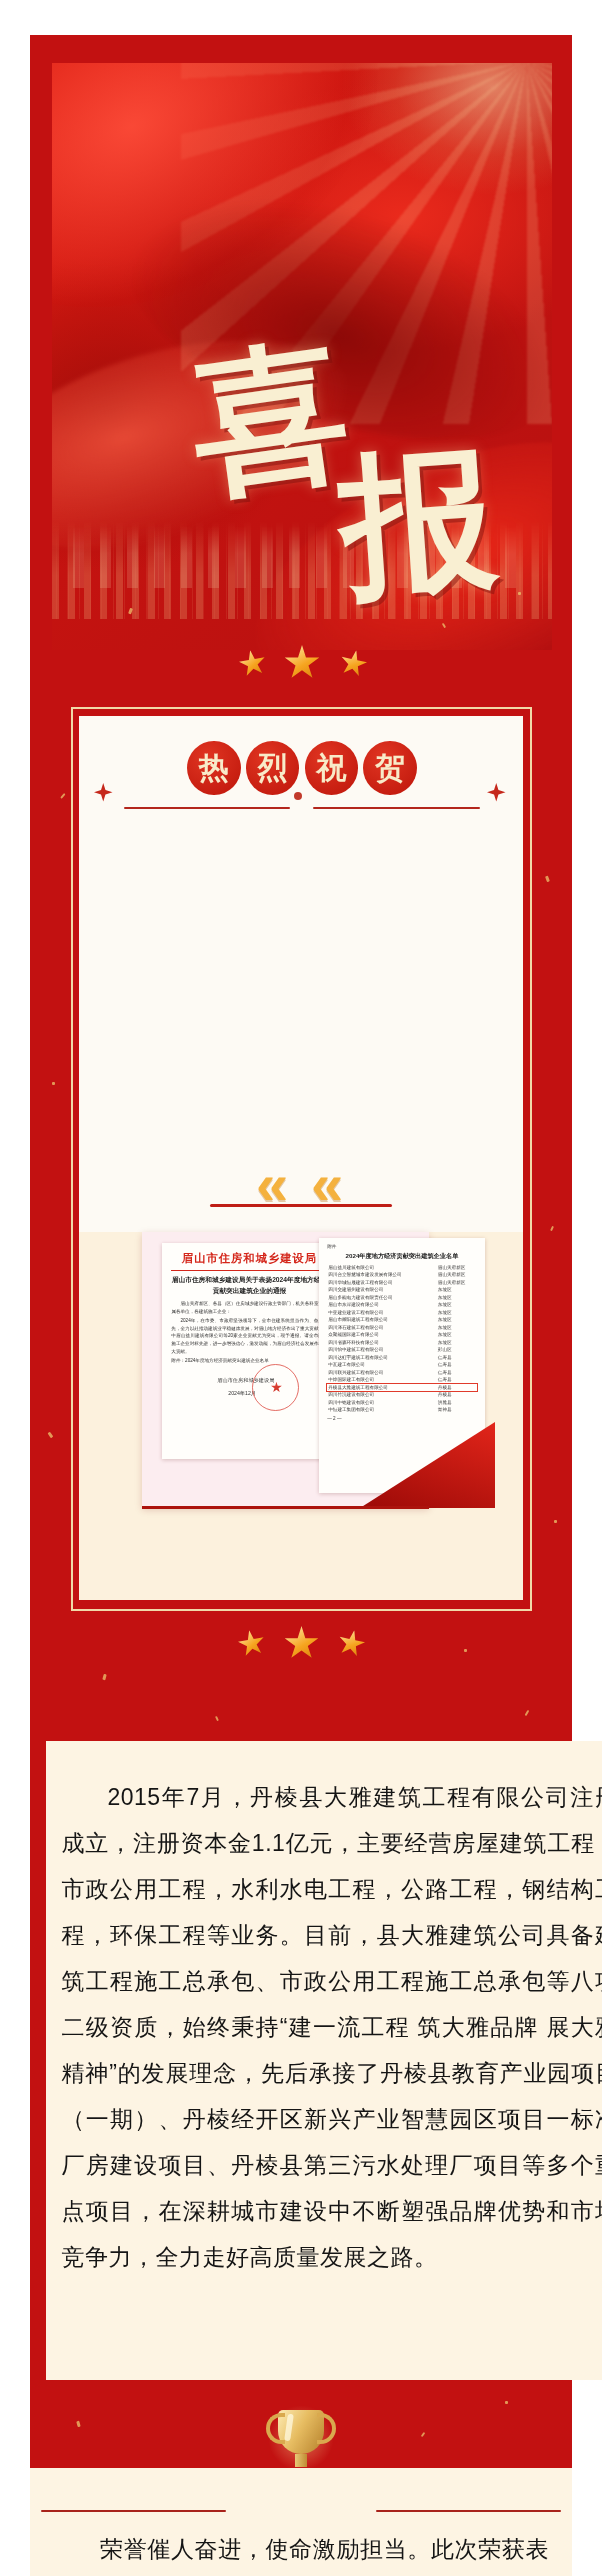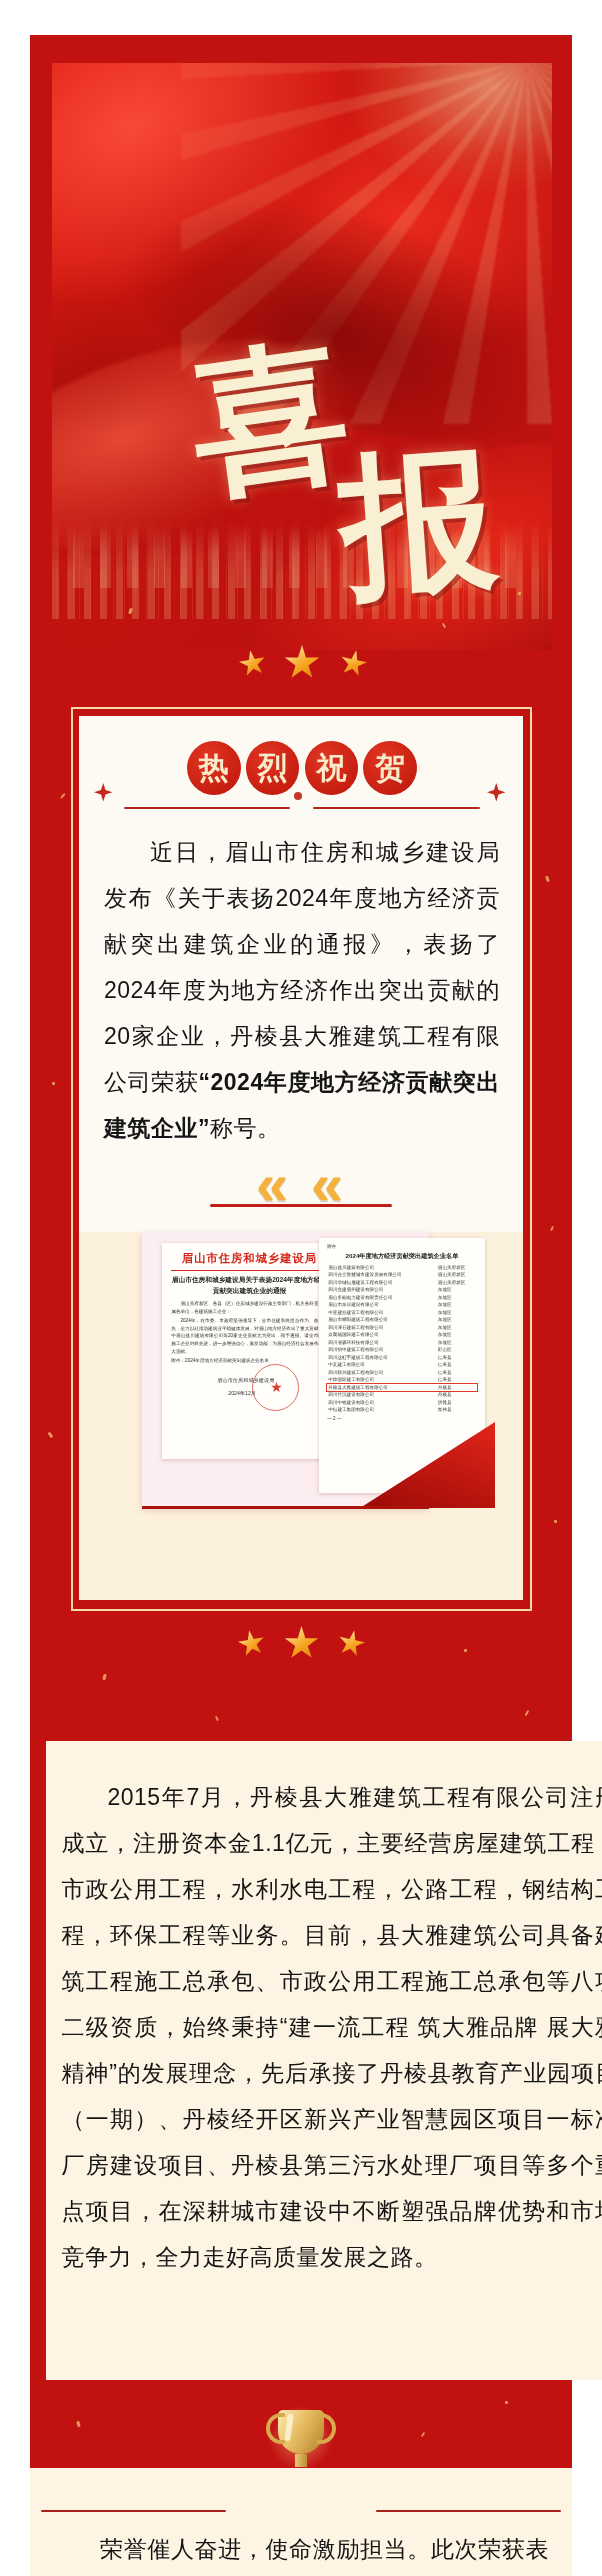--- a/index.html
+++ b/index.html
@@ -154,21 +154,20 @@
     <div class="badge">烈</div>
     <div class="badge">祝</div>
     <div class="badge">贺</div>
   </div>
   <div class="badge-dot"></div>
   <div class="diamond" style="left:94px;top:783px;"></div>
   <div class="diamond" style="left:487px;top:783px;"></div>
   <div class="hr-red" style="left:124px;top:807px;width:166px;"></div>
   <div class="hr-red" style="left:313px;top:807px;width:167px;"></div>
 
-  <p class="para" style="left:104px;top:829px;width:396px;margin:0;"><span>近日，眉山市住房和城乡建设局发布《关于表扬2024年度地方经济贡献突出建筑企业的通报》，表扬了2024年度为地方经济作出突出贡献的20家企业，丹棱县大雅建筑工程有限公司荣获</span><b>“2024年度地方经济贡献突出建筑企业”</b><span>称号。</span></p>
 
   <div class="chevron" style="left:256px;">«</div>
   <div class="chevron" style="left:311px;">«</div>
   <div class="shortline"></div>
 
   <div class="photo-backdrop"></div>
   <div class="photo">
     <div class="doc-page doc-left">
       <div class="doc-header">眉山市住房和城乡建设局</div>
       <div class="doc-title">眉山市住房和城乡建设局关于表扬2024年度地方经济贡献突出建筑企业的通报</div>

